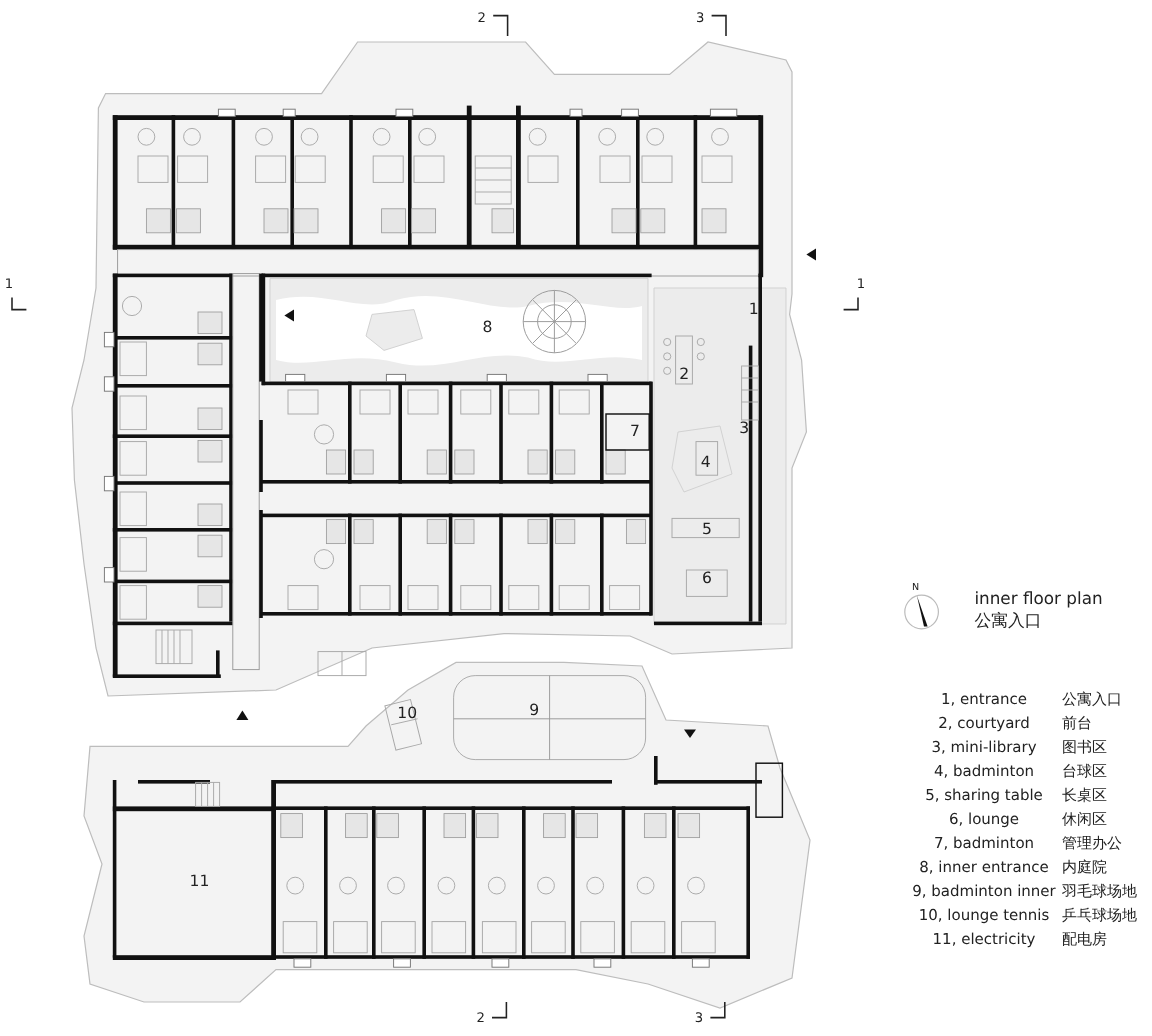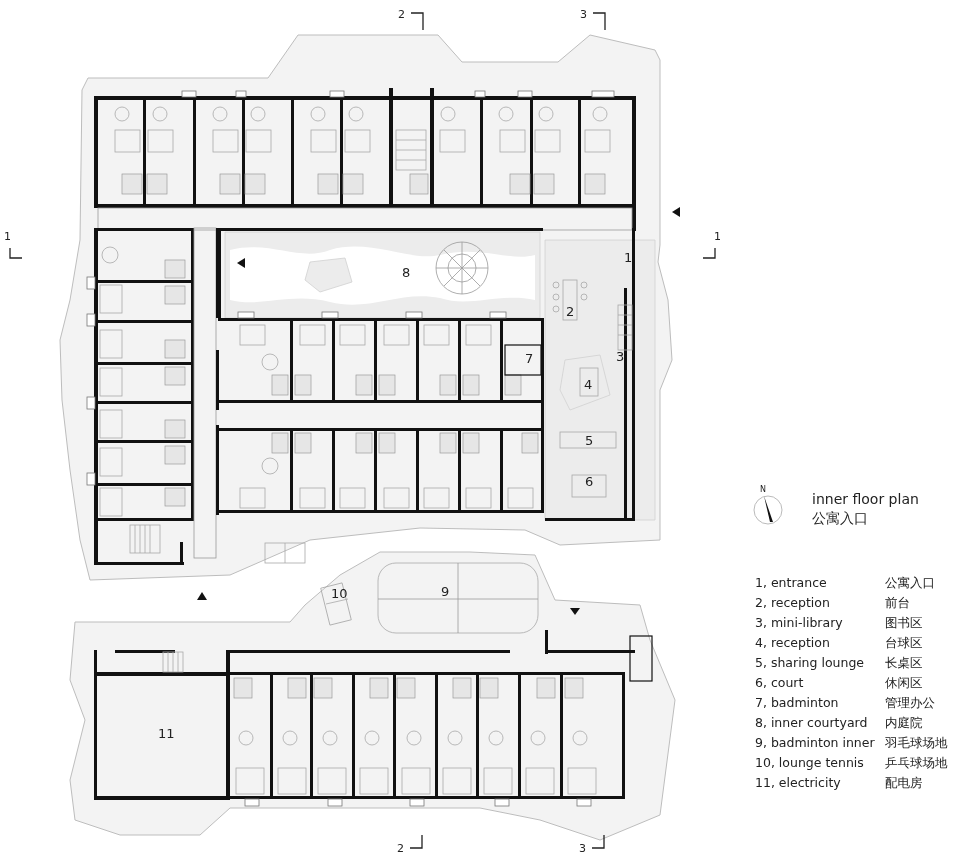--- a/index.html
+++ b/index.html
@@ -15,21 +15,21 @@
   .win { fill: #fff; stroke: #777; stroke-width: 0.8; }
   .room-num { font-family: "DejaVu Sans", sans-serif; font-size: 13px; fill: #222; }
   .sec-num { font-family: "DejaVu Sans", sans-serif; font-size: 11px; fill: #222; }
   .sec { fill: none; stroke: #222; stroke-width: 1.3; }
   .arrow { fill: #111; }
   
   .legend-title { position: absolute; left: 812px; top: 490px; font-family: "DejaVu Sans", sans-serif; font-size: 14px; line-height: 19px; color: #222; }
   .legend-title div { white-space: nowrap; }
   .legend { position: absolute; left: 755px; top: 573px; font-family: "DejaVu Sans", sans-serif; font-size: 12.5px; color: #222; }
   .legend-row { display: flex; height: 20px; line-height: 20px; white-space: nowrap; }
-  .legend-en { width: 130px; }
+  .legend-en { width: 130px; text-align: center; }
   .legend-zh { width: 80px; }
   .compass { position: absolute; left: 752px; top: 482px; width: 36px; height: 44px; }
 </style>
 </head>
 <body>
 
 <svg id="plan" viewBox="0 0 960 863" xmlns="http://www.w3.org/2000/svg">
 
   <path class="site" d="M88,78 L268,78 L298,35 L438,35 L462,62 L558,62 L590,35 L655,50 L660,60 L660,245 L658,262 L668,300 L672,360 L660,390 L660,540 L560,545 L525,530 L420,528 L310,540 L230,575 L90,580 L80,540 L70,470 L62,400 L60,340 L70,300 L80,240 L82,90 Z"></path>
 
@@ -358,45 +358,45 @@
   <div>inner floor plan</div>
   <div>公寓入口</div>
 </div>
 
 <div class="legend">
   <div class="legend-row">
       <span class="legend-en">1, entrance</span>
       <span class="legend-zh">公寓入口</span>
     </div>
   <div class="legend-row">
-      <span class="legend-en">2, reception</span>
+      <span class="legend-en">2, courtyard</span>
       <span class="legend-zh">前台</span>
     </div>
   <div class="legend-row">
       <span class="legend-en">3, mini-library</span>
       <span class="legend-zh">图书区</span>
     </div>
   <div class="legend-row">
-      <span class="legend-en">4, reception</span>
+      <span class="legend-en">4, badminton</span>
       <span class="legend-zh">台球区</span>
     </div>
   <div class="legend-row">
-      <span class="legend-en">5, sharing lounge</span>
+      <span class="legend-en">5, sharing table</span>
       <span class="legend-zh">长桌区</span>
     </div>
   <div class="legend-row">
-      <span class="legend-en">6, court</span>
+      <span class="legend-en">6, lounge</span>
       <span class="legend-zh">休闲区</span>
     </div>
   <div class="legend-row">
       <span class="legend-en">7, badminton</span>
       <span class="legend-zh">管理办公</span>
     </div>
   <div class="legend-row">
-      <span class="legend-en">8, inner courtyard</span>
+      <span class="legend-en">8, inner entrance</span>
       <span class="legend-zh">内庭院</span>
     </div>
   <div class="legend-row">
       <span class="legend-en">9, badminton inner</span>
       <span class="legend-zh">羽毛球场地</span>
     </div>
   <div class="legend-row">
       <span class="legend-en">10, lounge tennis</span>
       <span class="legend-zh">乒乓球场地</span>
     </div>

